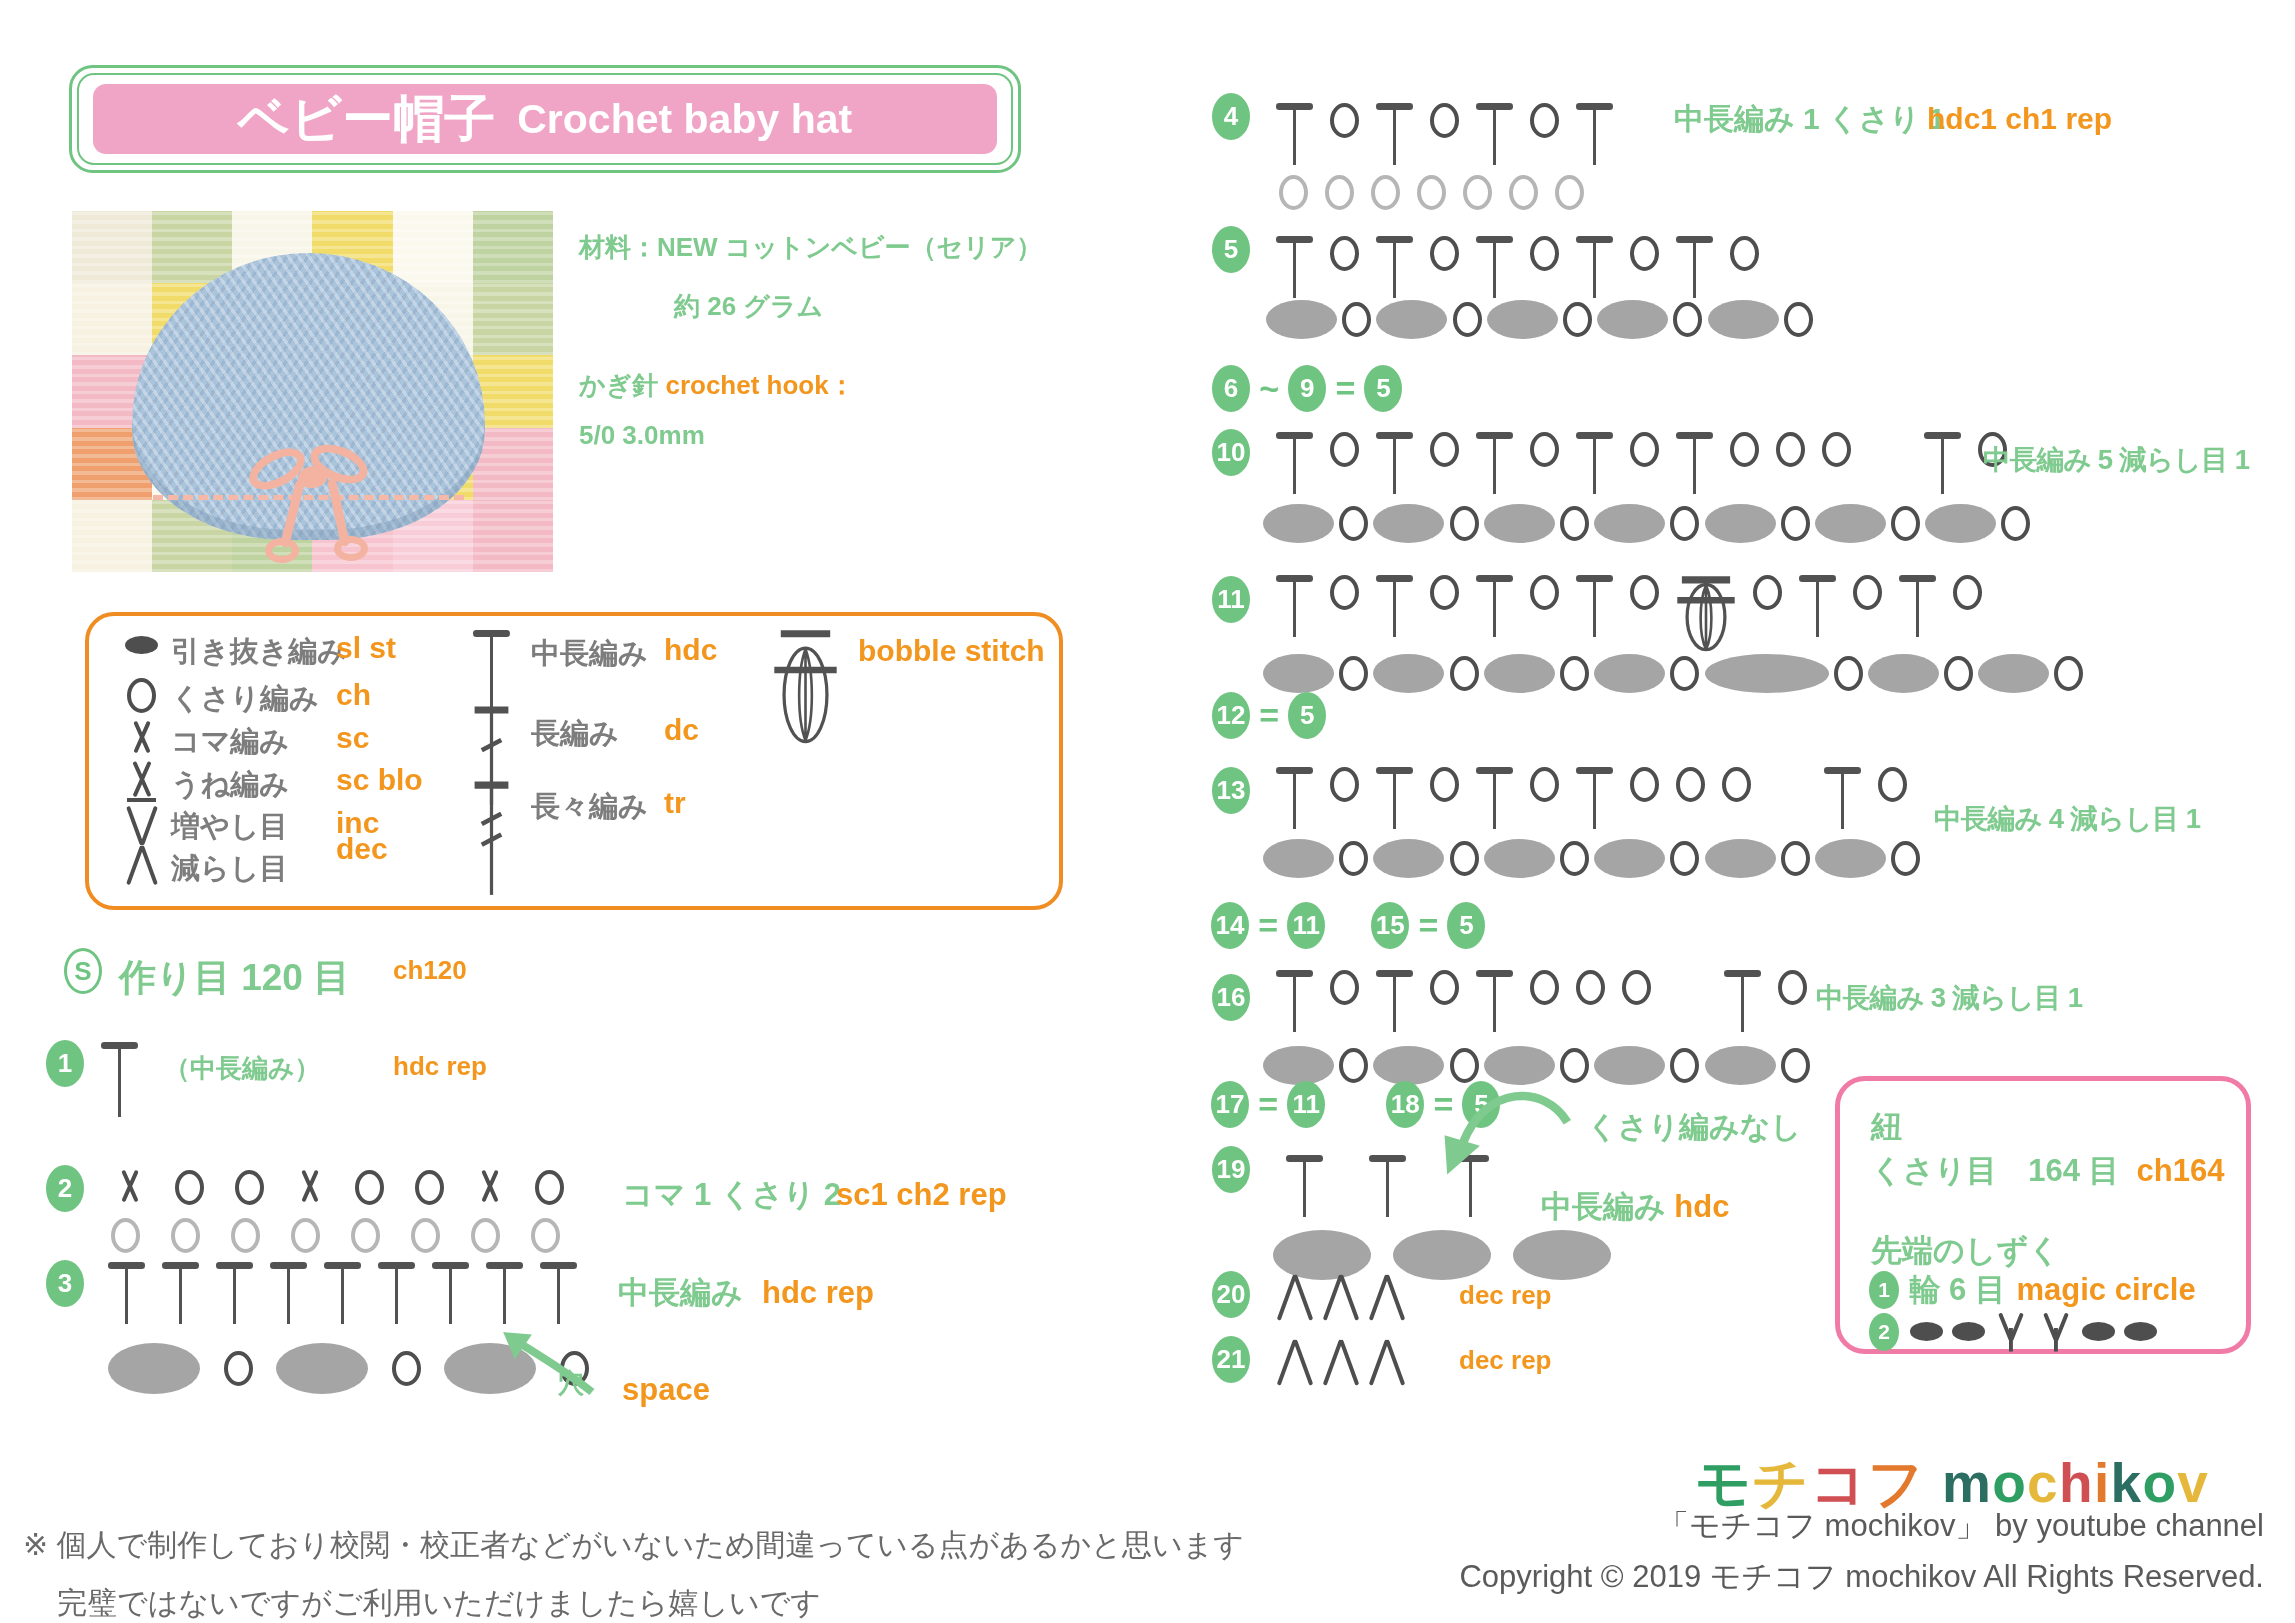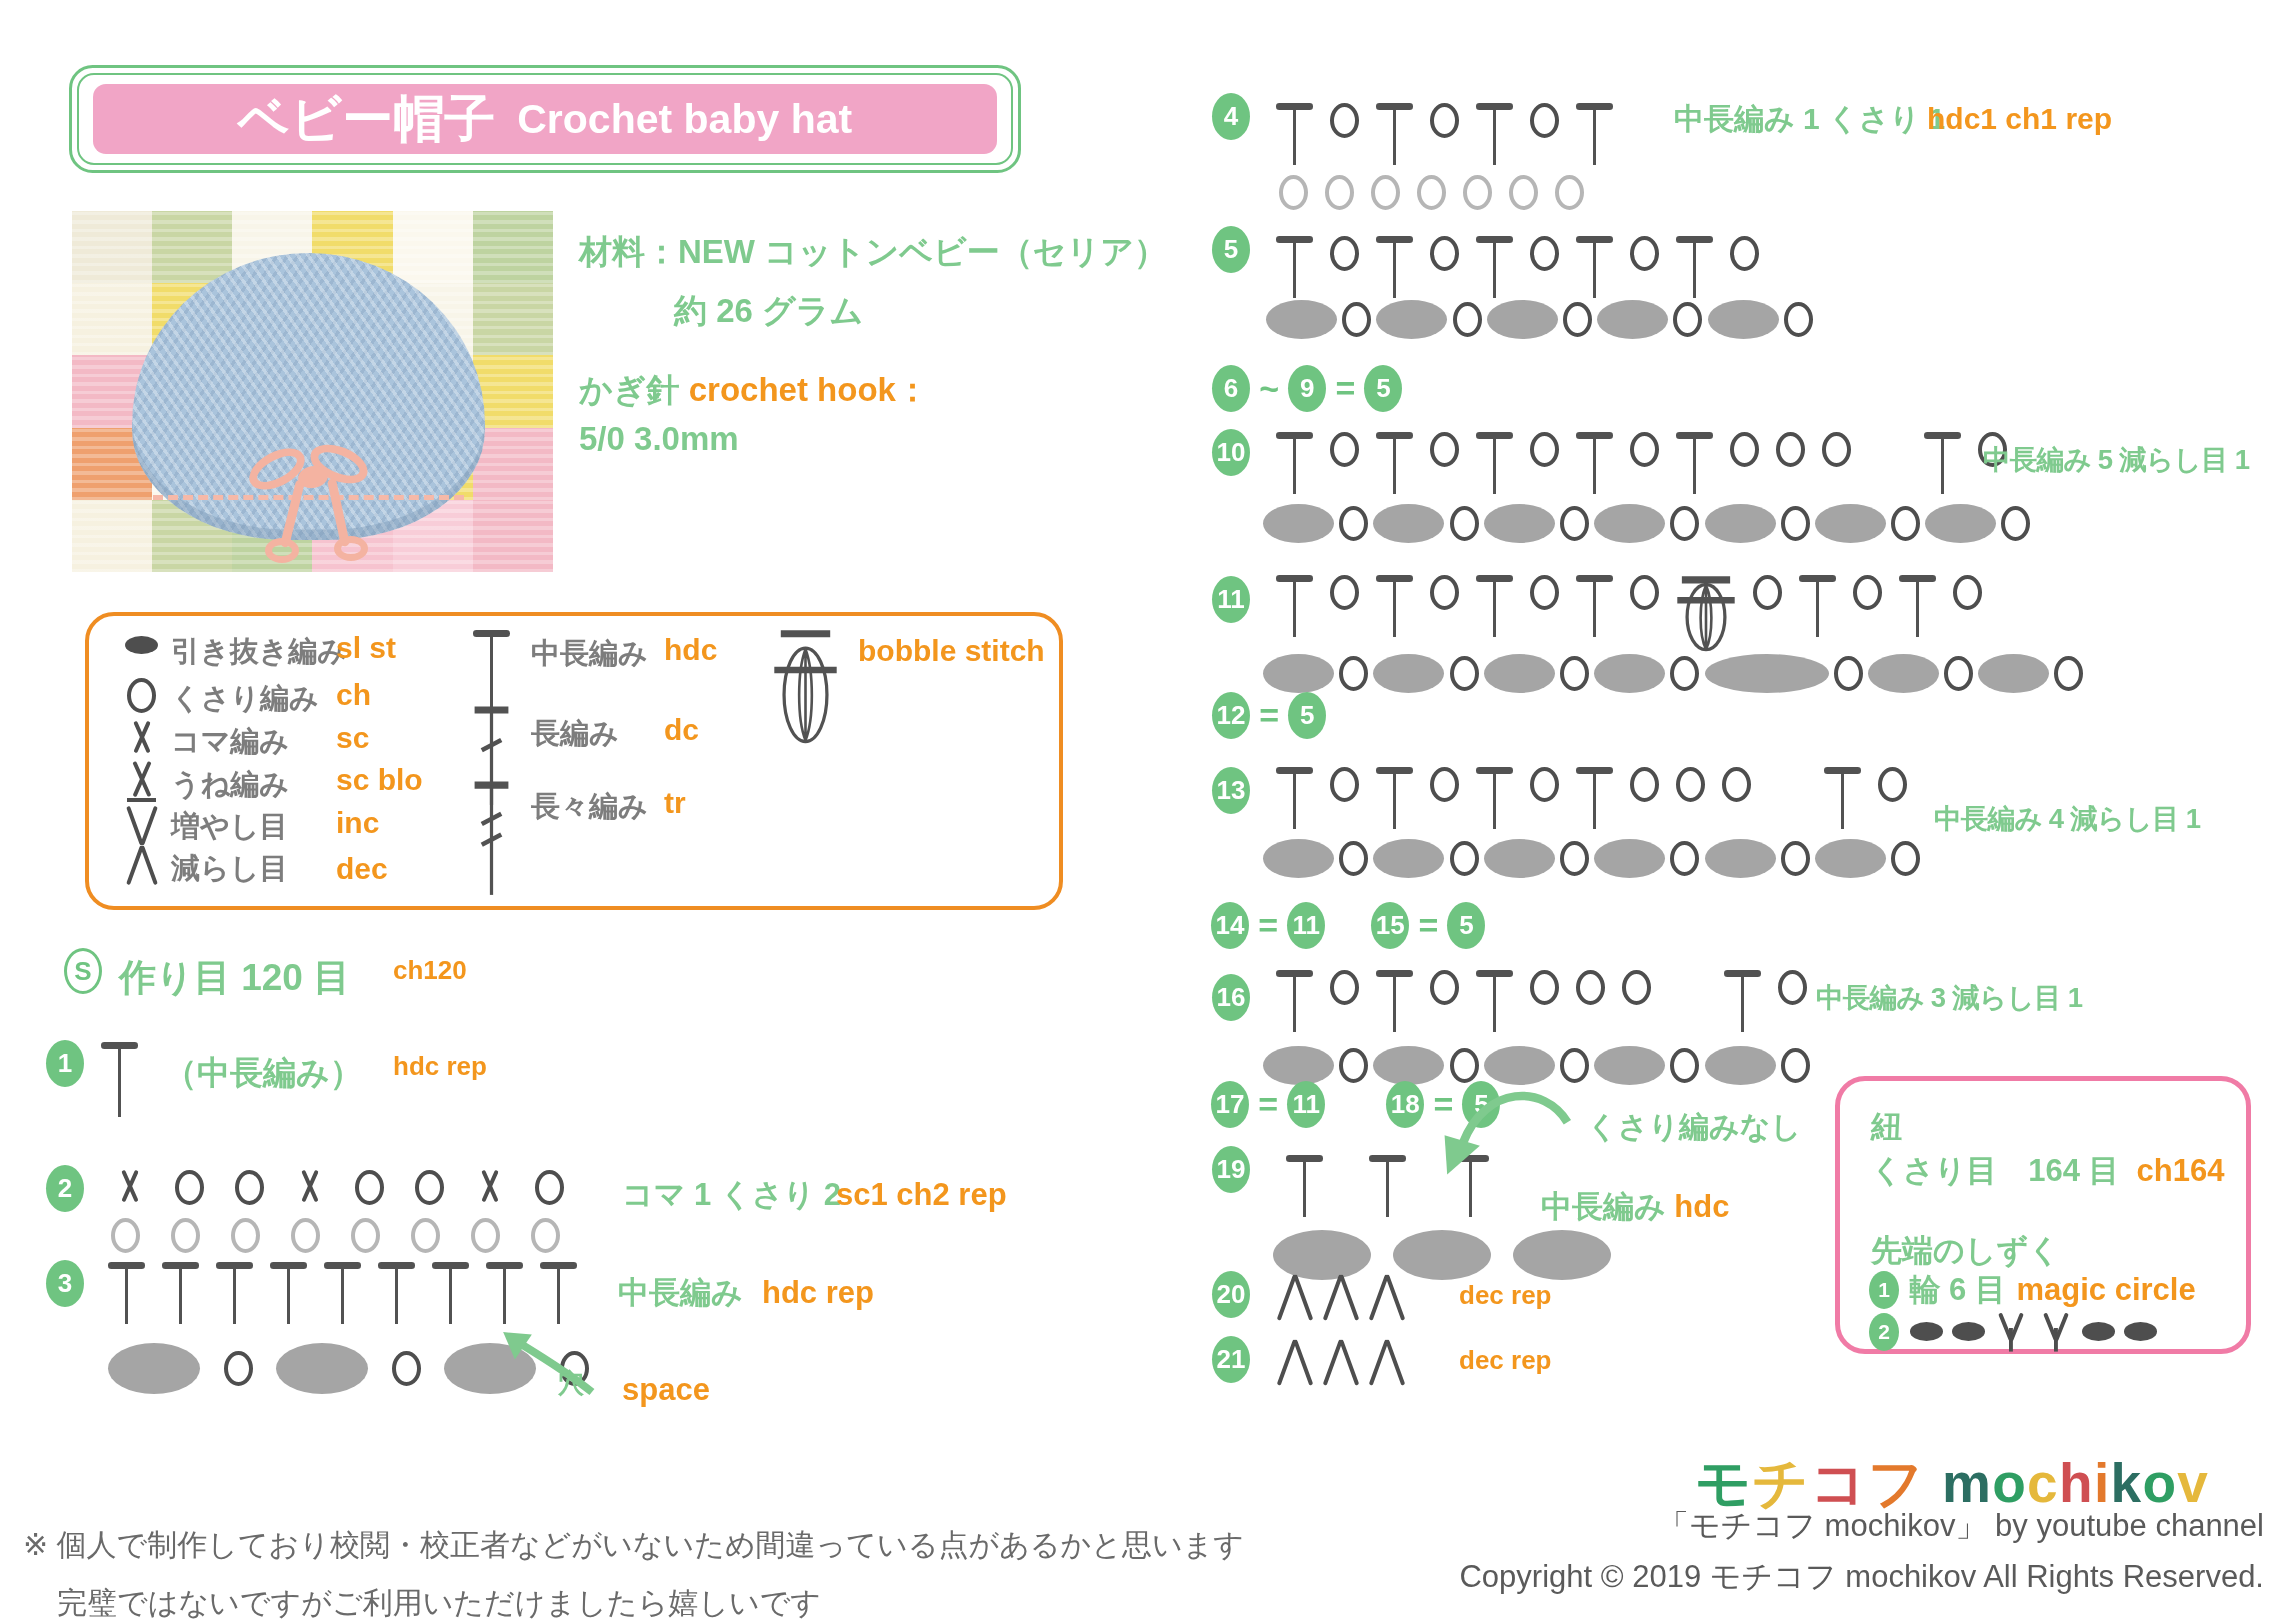--- a/index.html
+++ b/index.html
@@ -16,21 +16,21 @@
     --gray-label: #7d7d7d;
     --sym: #525252;
     --sym-light: #b6b6b6;
     --ell: #a5a5a5;
   }
   
   .jp    { color: var(--green-text); font-weight: 700; }
   .code  { color: var(--orange); font-weight: 700; }
   .gray  { color: var(--gray-label); font-weight: 700; }
   .fs42 { font-size: 27.5px; } .fs44 { font-size: 29px; } .fs46 { font-size: 30px; }
-  .fs48 { font-size: 31px; } .fs52 { font-size: 33px; } .fs54 { font-size: 26px; }
+  .fs48 { font-size: 31px; } .fs52 { font-size: 26px; } .fs54 { font-size: 26px; }
   .fs56 { font-size: 37px; } .fs62 { font-size: 41px; } .fs78 { font-size: 51px; }
   
   .banner-outer {
     left: 69px; top: 65px; width: 952px; height: 108px;
     border: 3.9px solid var(--green); border-radius: 23.6px; padding: 4.6px;
   }
   .banner-inner {
     width: 100%; height: 100%;
     border: 2.6px solid var(--green); border-radius: 17px;
     display: flex; align-items: center; justify-content: center; padding: 9.2px 14.4px;
@@ -237,21 +237,21 @@
     <div class="abs code fs46 nowrap" style="left:247px;top:147px;">sc blo</div>
     <div class="leg-sym" style="left:23px;top:188px;">
         <span class="tk tk-V"></span>
       </div>
     <div class="abs gray fs44 nowrap" style="left:82px;top:191px;">増やし目</div>
     <div class="abs code fs46 nowrap" style="left:247px;top:190px;">inc</div>
     <div class="leg-sym" style="left:23px;top:230px;">
         <span class="tk tk-A"></span>
       </div>
     <div class="abs gray fs44 nowrap" style="left:82px;top:233px;">減らし目</div>
-    <div class="abs code fs46 nowrap" style="left:247px;top:236px;">dec</div>
+    <div class="abs code fs46 nowrap" style="left:247px;top:216px;">dec</div>
 
     <div class="leg-sym" style="left:373px;top:14.4px;">
         <span class="tk tk-hdcL"></span>
       </div>
     <div class="abs gray fs44 nowrap" style="left:442px;top:18.3px;">中長編み</div>
     <div class="abs code fs46 nowrap" style="left:575px;top:17px;">hdc</div>
     <div class="leg-sym" style="left:373px;top:90px;">
         <span class="tk tk-dcL">
           <svg width="39" height="101" viewBox="0 0 60 155" fill="none">
         <line x1="4" y1="6" x2="56" y2="6" stroke="#525252" stroke-width="11"></line>

